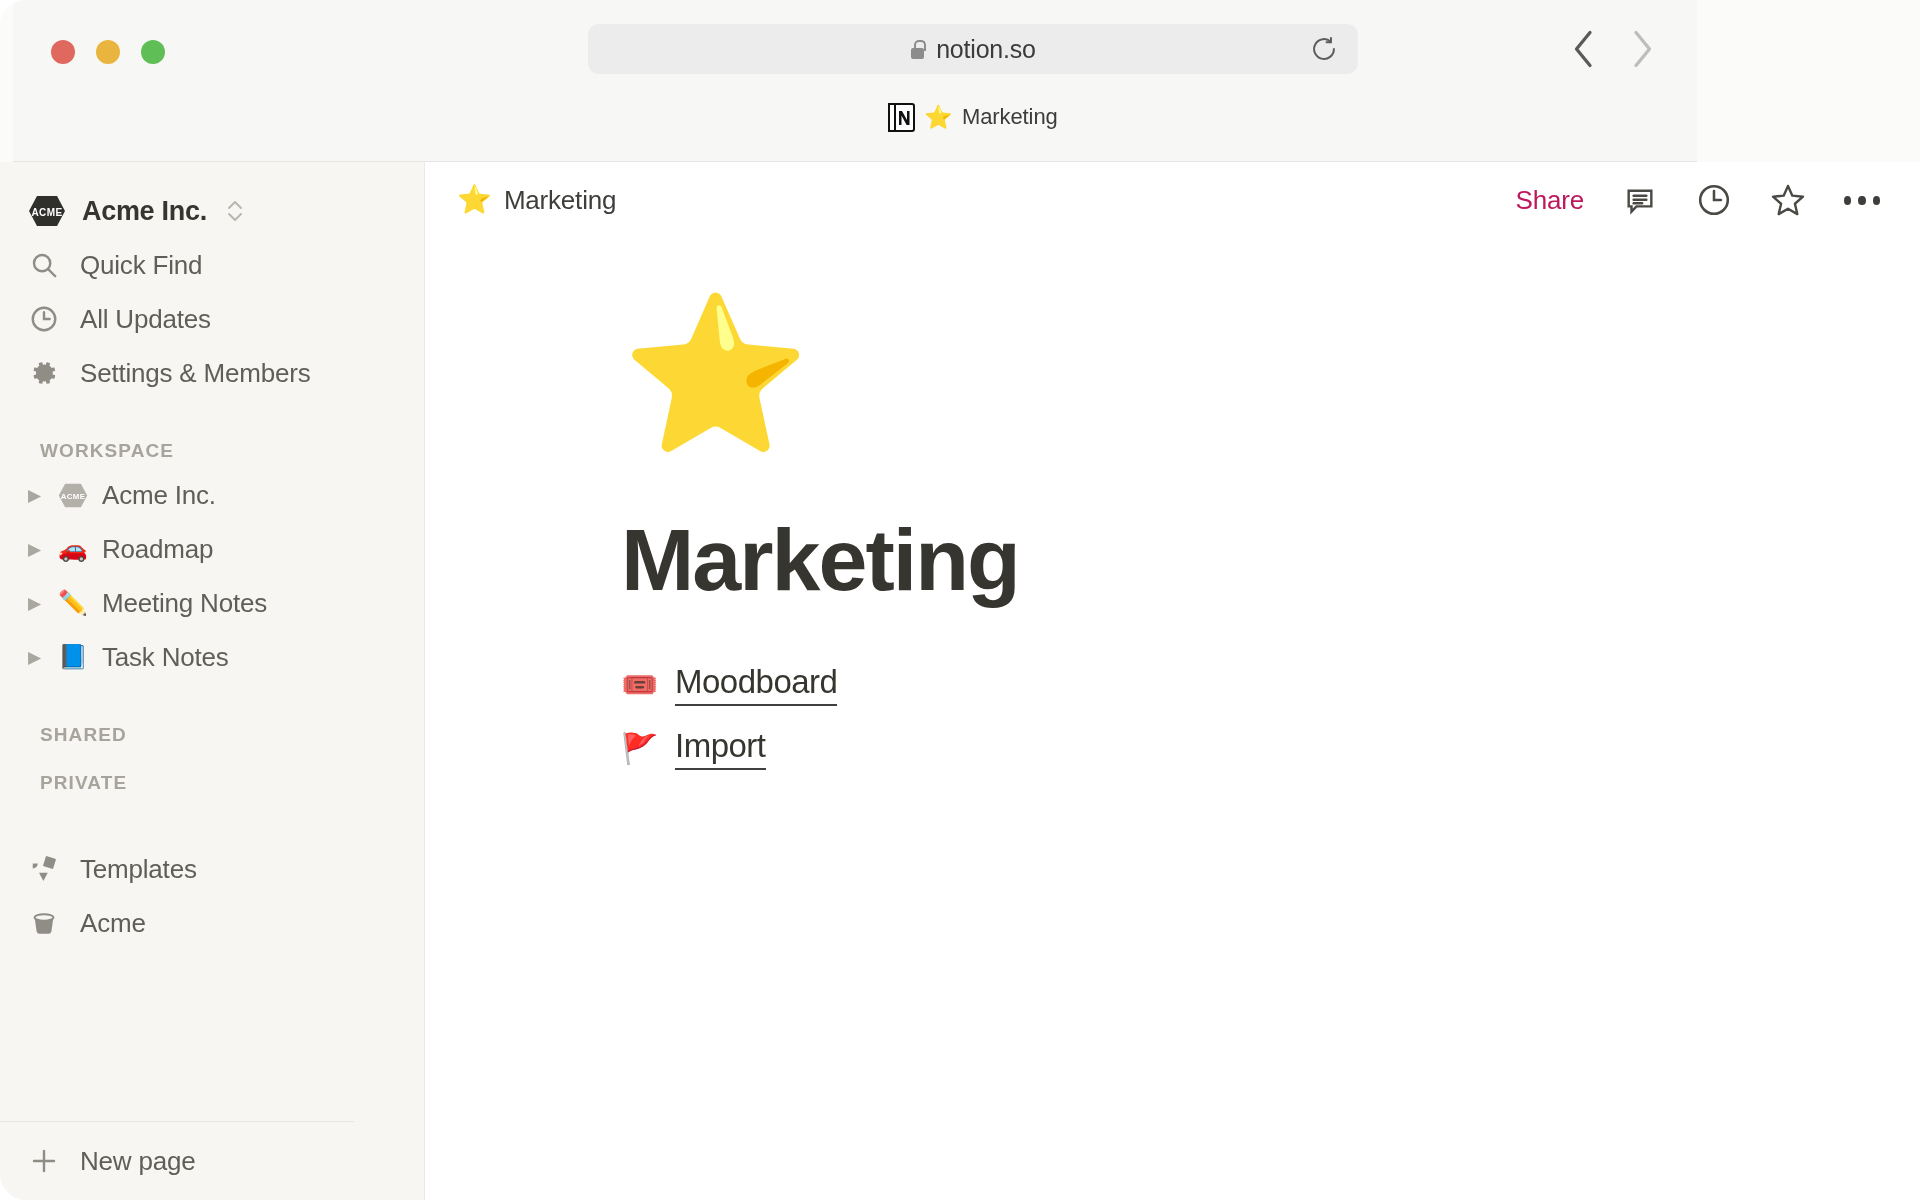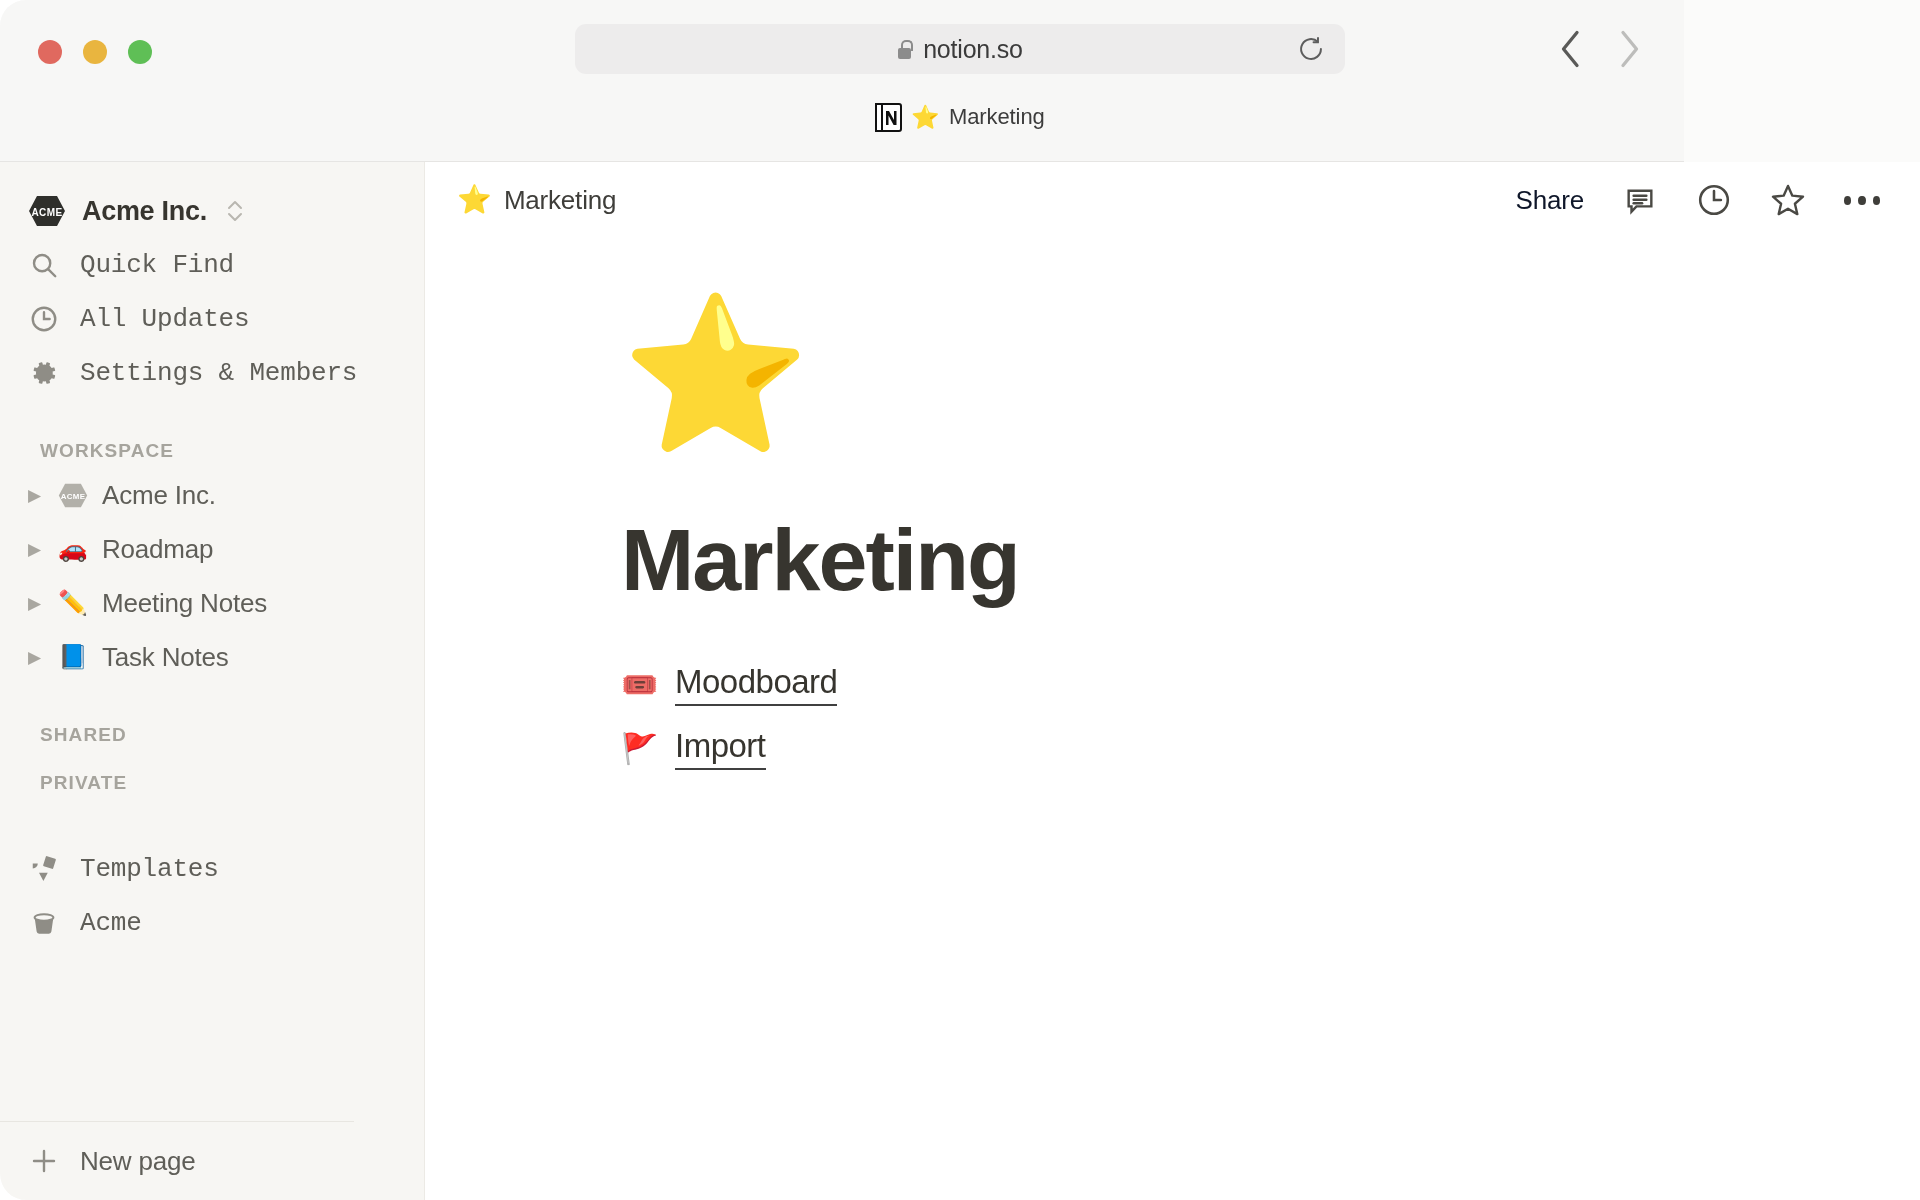--- a/index.html
+++ b/index.html
@@ -22,21 +22,21 @@
     width: 1920px;
     height: 1200px;
     background: #fbfbfa;
     border-radius: 26px 0 0 26px;
     overflow: hidden;
   }
 
   
   #chrome {
     position: absolute;
-    left: 0; top: 0;
+    left: 13px; top: 0;
     width: 1684px;
     height: 162px;
     background: #f7f7f6;
     box-shadow: inset 0 -1px 0 #e6e5e3;
     text-decoration: underline;
   }
 
   #traffic-lights {
     position: absolute;
     left: 38px; top: 40px;
@@ -187,21 +187,20 @@
     display: flex;
     align-items: center;
     justify-content: center;
     color: #8f8d86;
   }
   .nav-row .label {
     font-size: 26px;
     color: #5f5e58;
     letter-spacing: -0.2px;
     white-space: nowrap;
-    font-family: Liberation Mono, monospace;
   }
 
   .section-label {
     font-size: 19px;
     font-weight: bold;
     letter-spacing: 1.1px;
     color: #a6a49d;
     padding: 0 40px;
     display: flex;
     align-items: center;
@@ -303,21 +302,21 @@
     letter-spacing: -0.2px;
   }
   #topbar-actions {
     margin-left: auto;
     display: flex;
     align-items: center;
     gap: 38px;
   }
   #share-button {
     font-size: 26px;
-    color: #0f172a;
+    color: #be185d;
     letter-spacing: -0.2px;
     cursor: pointer;
   }
   .topbar-icon {
     width: 36px; height: 36px;
     color: #4a4944;
     cursor: pointer;
     display: flex;
     align-items: center;
     justify-content: center;

